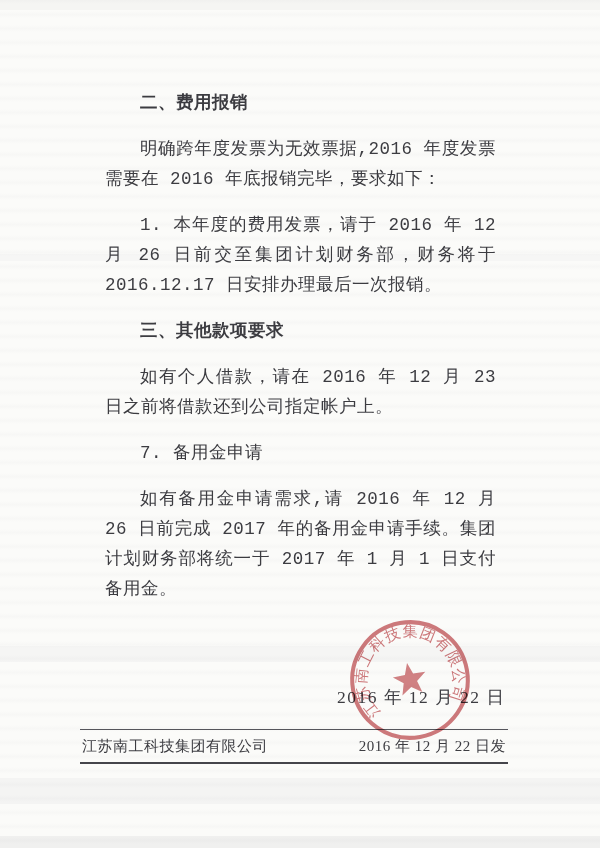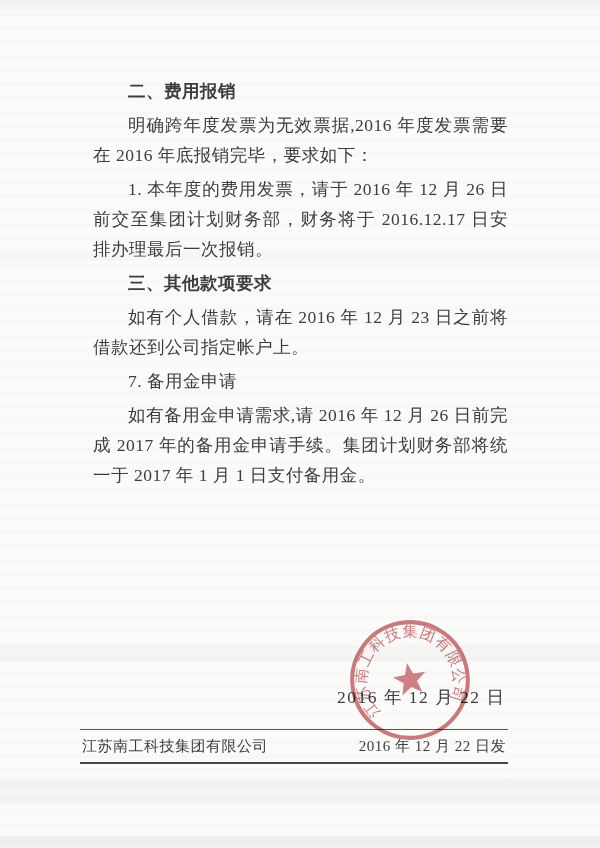--- a/index.html
+++ b/index.html
@@ -40,22 +40,23 @@
     position: absolute;
     left: 89px;
     top: 72px;
     width: 423px;
     font-size: 17.5px;
     line-height: 30px;
     text-align: justify;
     letter-spacing: 0.5px;
   }
   .content p {
-    margin: 4px;
+    margin: 16px;
     text-indent: 2em;
+    font-family: Liberation Mono, monospace;
   }
   .content p.heading {
     font-weight: bold;
     text-align: left;
   }
 
   .sign-date {
     position: absolute;
     left: 337px;
     top: 682px;

